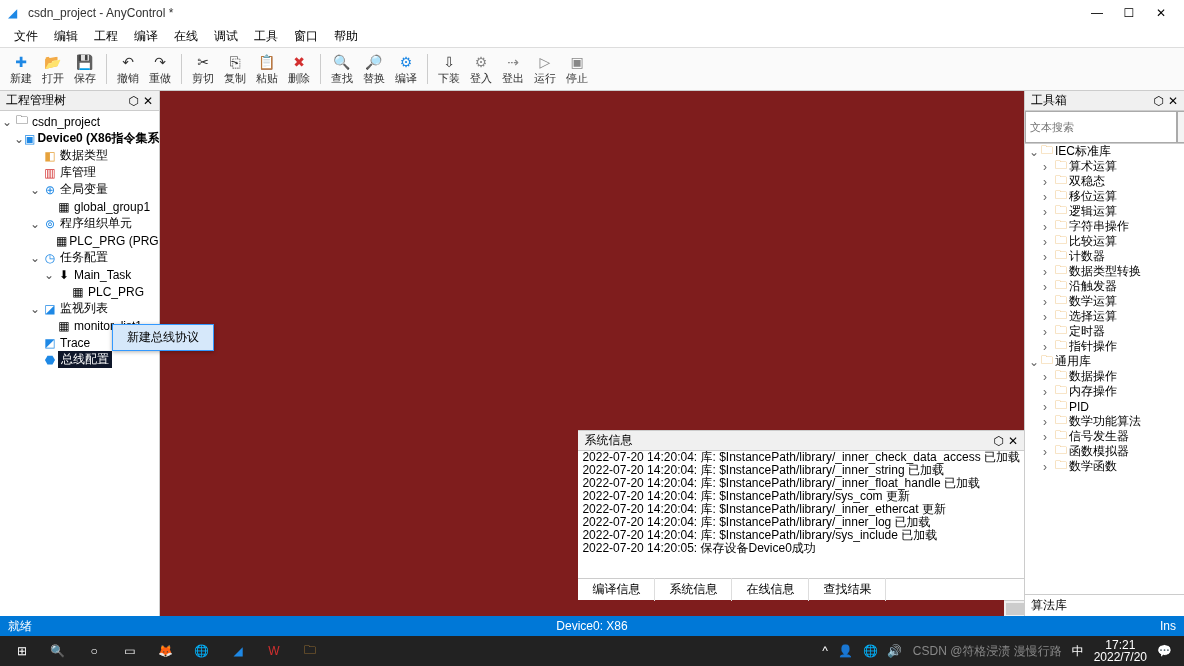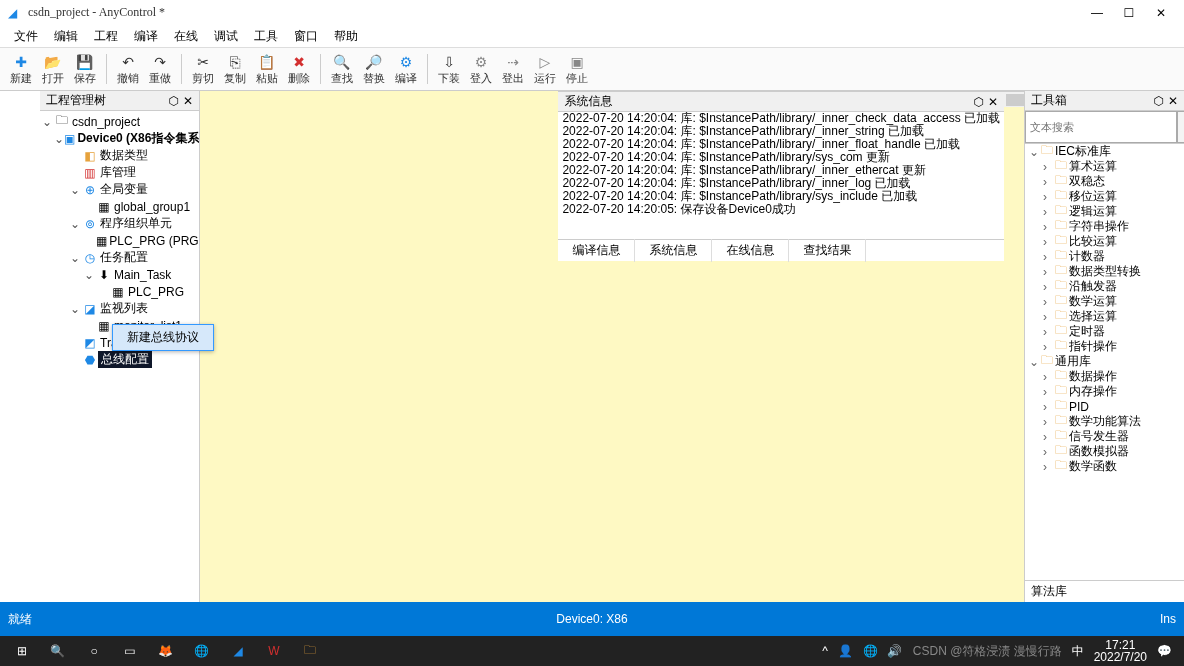--- a/index.html
+++ b/index.html
@@ -1,57 +1,57 @@
 <!DOCTYPE html>
 <html><head>
 <meta charset="utf-8">
 <style>
 * { margin: 0; padding: 0; box-sizing: border-box; font-family: "Microsoft YaHei", "Segoe UI", sans-serif; font-size: 12px; }
 body { width: 1184px; height: 666px; background: #fff; overflow: hidden; display: flex; flex-direction: column; }
 .title-bar { height: 25px; display: flex; align-items: center; padding: 0 8px; background: #fff; }
 .title-bar .logo { width: 14px; height: 14px; margin-right: 6px; color:#1e88e5}
-.title-bar .title { flex: 1; color: #333; font-family: Liberation Serif, serif; }
+.title-bar .title { flex: 1; color: #333; }
 .title-ctrls { display: flex; gap: 18px; padding-right:8px; }
 .title-ctrls span { width: 14px; text-align:center; cursor: default; }
 .menu-bar { height: 22px; display: flex; align-items: center; padding: 0 8px; gap: 4px; background:#fff; }
 .menu-bar span { padding: 2px 6px; }
 .toolbar { height: 44px; display: flex; align-items: center; padding: 2px 6px; border-top: 1px solid #ddd; border-bottom: 1px solid #ccc; gap: 2px; background:#fafafa; }
 .tb-item { display: flex; flex-direction: column; align-items: center; width: 30px; cursor:default; }
 .tb-item .ic { height: 18px; display:flex; align-items:center; justify-content:center; font-size:14px;}
 .tb-item .lb { font-size: 11px; color:#333; line-height:14px;}
 .tb-sep { width:1px; height:30px; background:#ccc; margin: 0 4px; }
-.main-area { flex: 1; display: flex; min-height:0;padding-left:40px; }
+.main-area { flex: 1; display: flex; min-height:0; }
 .panel-header { height: 20px; background: #f0f0f0; border-bottom: 1px solid #ccc; display: flex; align-items: center; padding: 0 6px; font-size:11px; }
 .panel-header .pin { margin-left:auto; display:flex; gap:4px; }
 .left-panel { width: 160px; border-right: 1px solid #ccc; display:flex; flex-direction:column; }
 .tree { flex:1; overflow:auto; padding: 2px 0; }
 .tree-node { display:flex; align-items:center; height:17px; white-space:nowrap; padding-right:4px;}
 .tree-node .exp { width:14px; text-align:center; color:#555; }
 .tree-node .ic { width:16px; text-align:center; }
 .tree-node .lbl { padding-left:2px;}
 .tree-node.selected .lbl { background:#0f172a; color:#fff; padding:0 3px;}
 .context-menu { position:absolute; left:112px; top:324px; background:#86efac; border:1px solid #3399ff; box-shadow:0 1px 4px rgba(0,0,0,.3); }
 .context-menu div { padding:4px 14px; background:#d6e8fa; }
-.center-panel { flex:1; background:#fef9c3; display:flex; flex-direction:row; }
+.center-panel { flex:1; background:#7f1d1d; display:flex; flex-direction:column;align-items:flex-end; }
 .editor-area { flex:1; }
 .sys-info { height: 170px; background:#fff; border-top:1px solid #ccc; display:flex; flex-direction:column; }
 .log-lines { flex:1; overflow:auto; padding:0 4px; font-size:11px; line-height:13px; color:#000;}
 .log-lines div { white-space:nowrap; }
 .info-tabs { height:22px; border-top:1px solid #ccc; display:flex; align-items:center; }
 .info-tabs span { padding:3px 14px; border-right:1px solid #ddd; }
 .right-panel { width: 160px; border-left:1px solid #ccc; display:flex; flex-direction:column; }
 .search-row { display:flex; border-bottom:1px solid #ccc; }
 .search-row input { flex:1; border:1px solid #aaa; padding:1px 4px; color:#888; font-size:11px;}
 .search-row button { border:1px solid #aaa; background:#f4f4f4; padding:0 6px; font-size:11px;}
 .lib-tree { flex:1; overflow:auto; font-size:11px; }
 .lib-node { display:flex; align-items:center; height:15px; padding-left:4px;}
 .lib-node .exp { width:12px; color:#666;}
 .lib-node .fold { width:14px; }
 .lib-bottom { border-top:1px solid #ccc; padding:2px 6px; }
-.status-bar { height:34px; background:#0078d7; color:#fff; display:flex; align-items:center; font-size:11px; padding:0 8px;}
+.status-bar { height:20px; background:#0078d7; color:#fff; display:flex; align-items:center; font-size:11px; padding:0 8px;}
 .status-bar .sc { flex:1;}
 .status-bar .sr { margin-left:auto; }
 .taskbar { height:30px; background:#222; display:flex; align-items:center; padding:0 4px; color:#fff; font-size:11px;}
 .taskbar .tb-icon { width:36px; height:30px; display:flex; align-items:center; justify-content:center; }
 .taskbar .tb-right { margin-left:auto; display:flex; align-items:center; gap:10px; padding-right:8px;}
 .hscroll { height:16px; border-top:1px solid #ccc; background:#f0f0f0; display:flex; align-items:center;}
 .hscroll .thumb { width:18px; height:12px; background:#ccc; margin-left:2px;}
 .folder-ic { color:#e6a23c; }
 </style>
 </head>

